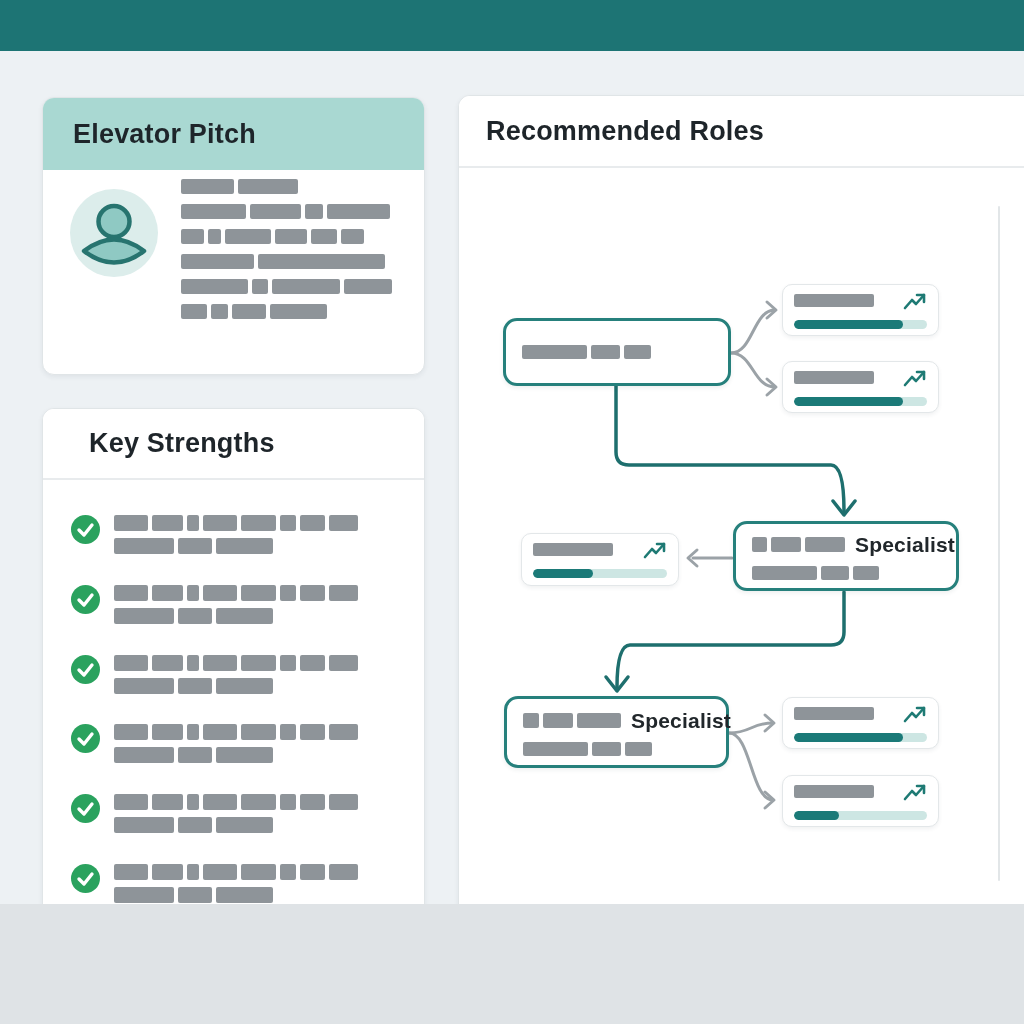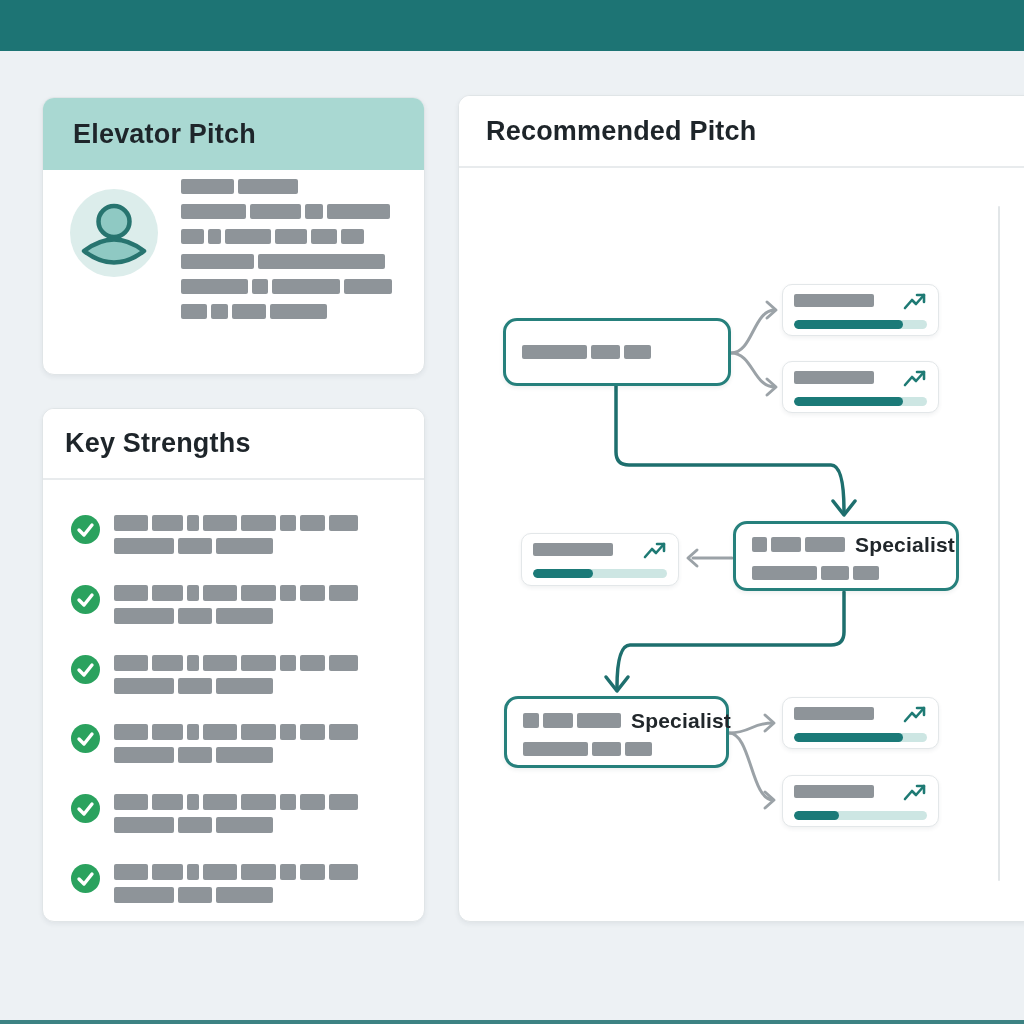--- a/index.html
+++ b/index.html
@@ -1,18 +1,18 @@
 <!DOCTYPE html>
 <html><head>
 <meta charset="utf-8">
 <style>
   html,body{margin:0;padding:0;background:#dfe3e6;}
   *{box-sizing:border-box;}
   .stage{
-    position:relative;width:1024px;height:1024px;margin:0 auto;
+    position:relative;width:1024px;height:904px;margin:0 auto;
     background:#edf1f4;overflow:hidden;
     font-family:"Liberation Sans",sans-serif;color:#21282c;text-decoration:underline;
   }
   .topbar{position:absolute;left:0;top:0;width:1024px;height:51px;background:#1d7474;}
   .bottom-edge{position:absolute;left:0;top:1020px;width:1024px;height:4px;background:#1d6e6e;opacity:.85;}
 
   .card{
     position:absolute;background:#ffffff;border:1px solid #e0e5e7;border-radius:12px;
     box-shadow:0 2px 5px rgba(40,60,65,.07);
   }
@@ -26,21 +26,21 @@
   }
   .pitch-body{position:relative;height:206px;}
   .avatar{position:absolute;left:27px;top:19px;width:88px;height:88px;}
   .pitch-skeleton{position:absolute;left:138px;top:9px;}
   .sk-row{display:flex;gap:4px;margin-bottom:10px;}
   .sk-row .bar{height:15px;}
   .bar{display:inline-block;background:#8e9499;border-radius:2px;flex:0 0 auto;}
 
   
   .strengths-card{left:42px;top:408px;width:383px;height:514px;}
-  .strengths-header{height:71px;display:flex;align-items:center;padding:0 22px;border-bottom:2px solid #e8ebed;border-radius:11px 11px 0 0;background:#fff;}
+  .strengths-header{height:71px;display:flex;align-items:center;padding:0 46px;border-bottom:2px solid #e8ebed;border-radius:11px 11px 0 0;background:#fff;}
   .strengths-list{position:absolute;left:0;top:71px;right:0;bottom:0;}
   .strength-item{position:absolute;left:28px;display:flex;align-items:flex-start;}
   .strength-item:nth-of-type(1){top:35px;}
   .strength-item:nth-of-type(2){top:105px;}
   .strength-item:nth-of-type(3){top:175px;}
   .strength-item:nth-of-type(4){top:244px;}
   .strength-item:nth-of-type(5){top:314px;}
   .strength-item:nth-of-type(6){top:384px;}
   .check-circle{
     width:29px;height:29px;border-radius:50%;background:#2aa25e;flex:0 0 auto;
@@ -297,21 +297,21 @@
               <span class="bar" style="width: 34px;"></span>
               <span class="bar" style="width: 57px;"></span>
             </span>
       </span>
     </div>
   </div>
   </section>
 
   <section class="card roles-card">
     <header class="roles-header">
-      <h2 class="card-title">Recommended Pitch</h2>
+      <h2 class="card-title">Recommended Roles</h2>
     </header>
 
     <div class="flow">
       <div class="scroll-line"></div>
 
       <svg class="connectors" width="582" height="755" viewBox="458 167 582 755">
 
         <path d="M 615 385 L 615 451 Q 615 464 628 464 L 830 464 Q 843 464 843 510" fill="none" stroke="#1e6f6e" stroke-width="3.5" stroke-linecap="round"></path>
         <path d="M 832 500 L 843 514 L 854 500" fill="none" stroke="#1e6f6e" stroke-width="3.5" stroke-linecap="round" stroke-linejoin="round"></path>
 

